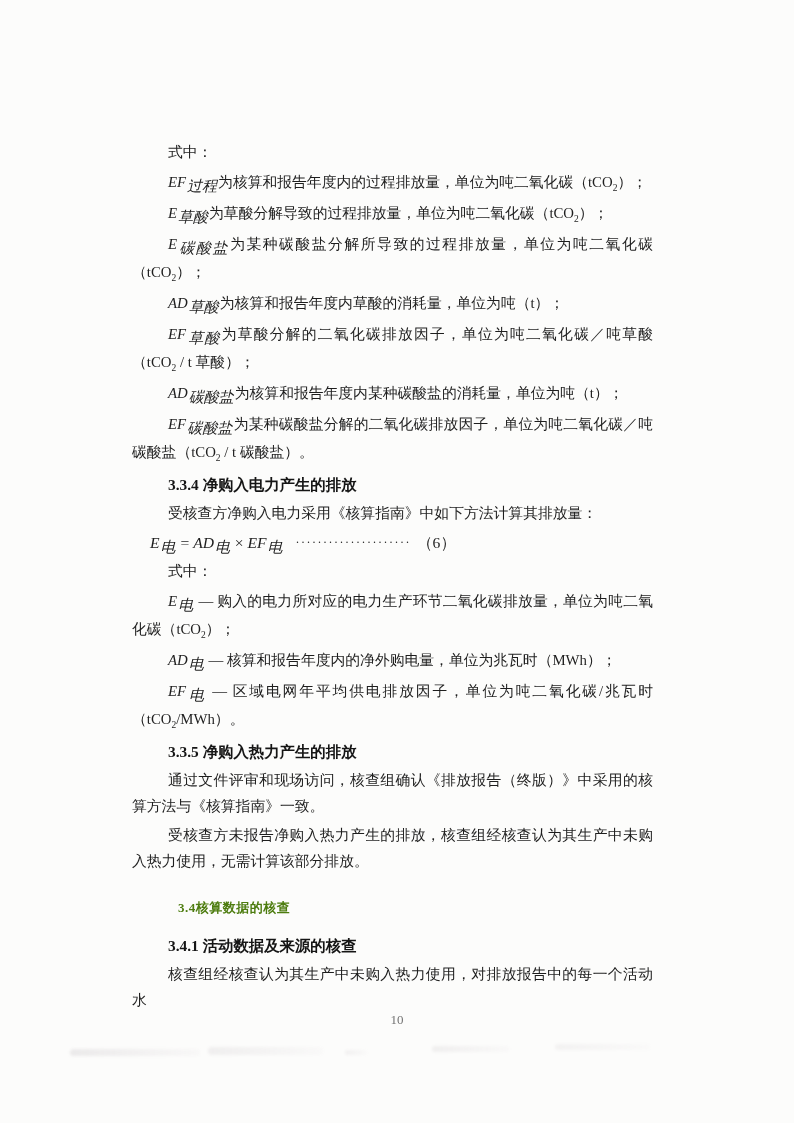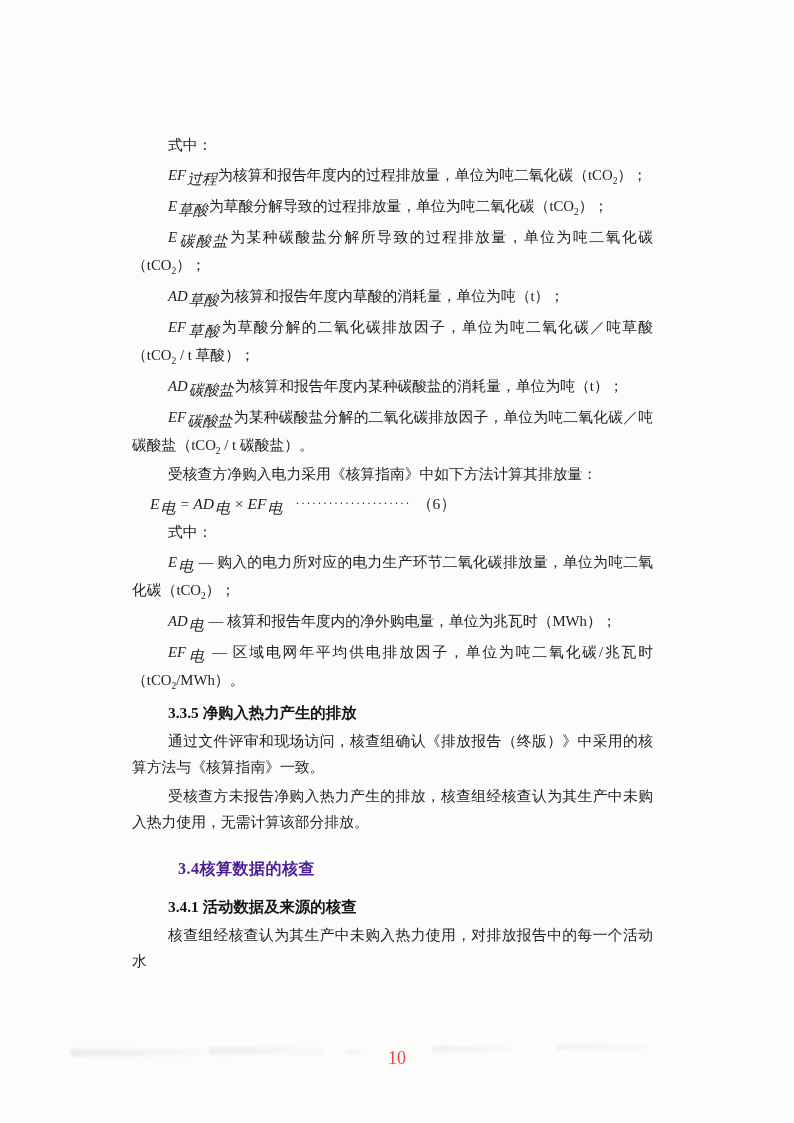--- a/index.html
+++ b/index.html
@@ -10,45 +10,45 @@
   .page{
     position:relative;
     width:794px;height:1123px;
     margin:0 auto;
     background:var(--paper);
     overflow:hidden;
     font-family:"Liberation Serif","DejaVu Serif",serif;
     color:var(--ink);
   }
   .content{
-    position:absolute;left:132px;top:130px;width:521px;
+    position:absolute;left:132px;top:137px;width:521px;
   }
   .content p,.content h2,.content h3{margin:0;}
   .para{
     font-size:14.8px;line-height:26px;
     text-align:justify;text-justify:inter-ideograph;
     margin-top:2px !important;margin-bottom:3px !important;
   }
   .def{
     font-size:14.8px;line-height:28px;
     text-align:justify;text-justify:inter-ideograph;
     margin-top:3px !important;margin-bottom:1px !important;
   }
   .indent{text-indent:36px;}
   .h-minor{
     font-size:15.4px;font-weight:bold;line-height:27px;
     text-indent:36px;
     margin-top:5px !important;margin-bottom:1px !important;
     color:#151515;
   }
   .h-major{
-    font-size:16px;font-weight:bold;line-height:30px;
+    font-size:13px;font-weight:bold;line-height:30px;
     text-indent:46px;
     margin-top:19px !important;margin-bottom:9px !important;
-    color:#4c1d95;
+    color:#4d7c0f;
     letter-spacing:.5px;
   }
   .formula{
     font-size:15.6px;line-height:27px;
     margin-top:3px !important;margin-bottom:2px !important;
     padding-left:18px;
   }
   .var{
     font-style:italic;
     font-family:"Liberation Serif","DejaVu Serif",serif;
@@ -62,22 +62,22 @@
   sub.tsub{font-size:9.5px;line-height:0;}
   .dots{
     font-style:normal;
     letter-spacing:1.5px;
     font-size:12px;
     margin:0 6px 0 12px;
     vertical-align:2px;
     color:#2a2a2a;
   }
   .pagenum{
-    position:absolute;top:1048px;left:0;width:100%;
-    text-align:center;font-size:18px;color:#ef4444;
+    position:absolute;top:1012px;left:0;width:100%;
+    text-align:center;font-size:13px;color:#737373;
     font-family:"Liberation Serif","DejaVu Serif",serif;
   }
   .smudge{
     position:absolute;border-radius:4px;
     background:linear-gradient(90deg, rgba(150,140,148,.30), rgba(190,178,188,.10));
     filter:blur(1.5px);
   }
   .smudge.s1{left:70px;top:1049px;width:130px;height:7px;opacity:.55;}
   .smudge.s2{left:208px;top:1047px;width:115px;height:8px;opacity:.40;}
   .smudge.s3{left:345px;top:1050px;width:22px;height:5px;opacity:.35;}
@@ -90,20 +90,21 @@
 <div class="page">
   <div class="content" id="doc-body">
       <p class="para indent">式中：</p>
       <p class="def indent"><span class="var">EF<sub class="vsub">过程</sub></span>为核算和报告年度内的过程排放量，单位为吨二氧化碳（tCO<sub class="tsub">2</sub>）；</p>
       <p class="def indent"><span class="var">E<sub class="vsub">草酸</sub></span>为草酸分解导致的过程排放量，单位为吨二氧化碳（tCO<sub class="tsub">2</sub>）；</p>
       <p class="def indent"><span class="var">E<sub class="vsub">碳酸盐</sub></span>为某种碳酸盐分解所导致的过程排放量，单位为吨二氧化碳（tCO<sub class="tsub">2</sub>）；</p>
       <p class="def indent"><span class="var">AD<sub class="vsub">草酸</sub></span>为核算和报告年度内草酸的消耗量，单位为吨（t）；</p>
       <p class="def indent"><span class="var">EF<sub class="vsub">草酸</sub></span>为草酸分解的二氧化碳排放因子，单位为吨二氧化碳／吨草酸（tCO<sub class="tsub">2</sub> / t 草酸）；</p>
       <p class="def indent"><span class="var">AD<sub class="vsub">碳酸盐</sub></span>为核算和报告年度内某种碳酸盐的消耗量，单位为吨（t）；</p>
       <p class="def indent"><span class="var">EF<sub class="vsub">碳酸盐</sub></span>为某种碳酸盐分解的二氧化碳排放因子，单位为吨二氧化碳／吨碳酸盐（tCO<sub class="tsub">2</sub> / t 碳酸盐）。</p>
+      <h3 class="h-minor">3.3.4 净购入电力产生的排放</h3>
       <p class="para indent">受核查方净购入电力采用《核算指南》中如下方法计算其排放量：</p>
       <p class="formula"><span class="var">E<sub class="vsub">电</sub></span> = <span class="var">AD<sub class="vsub">电</sub></span> × <span class="var">EF<sub class="vsub">电</sub></span><span class="dots">·····················</span>（6）</p>
       <p class="para indent">式中：</p>
       <p class="def indent"><span class="var">E<sub class="vsub">电</sub></span> — 购入的电力所对应的电力生产环节二氧化碳排放量，单位为吨二氧化碳（tCO<sub class="tsub">2</sub>）；</p>
       <p class="def indent"><span class="var">AD<sub class="vsub">电</sub></span> — 核算和报告年度内的净外购电量，单位为兆瓦时（MWh）；</p>
       <p class="def indent"><span class="var">EF<sub class="vsub">电</sub></span> — 区域电网年平均供电排放因子，单位为吨二氧化碳/兆瓦时（tCO<sub class="tsub">2</sub>/MWh）。</p>
       <h3 class="h-minor">3.3.5 净购入热力产生的排放</h3>
       <p class="para indent">通过文件评审和现场访问，核查组确认《排放报告（终版）》中采用的核算方法与《核算指南》一致。</p>
       <p class="para indent">受核查方未报告净购入热力产生的排放，核查组经核查认为其生产中未购入热力使用，无需计算该部分排放。</p>
       <h2 class="h-major">3.4核算数据的核查</h2>

